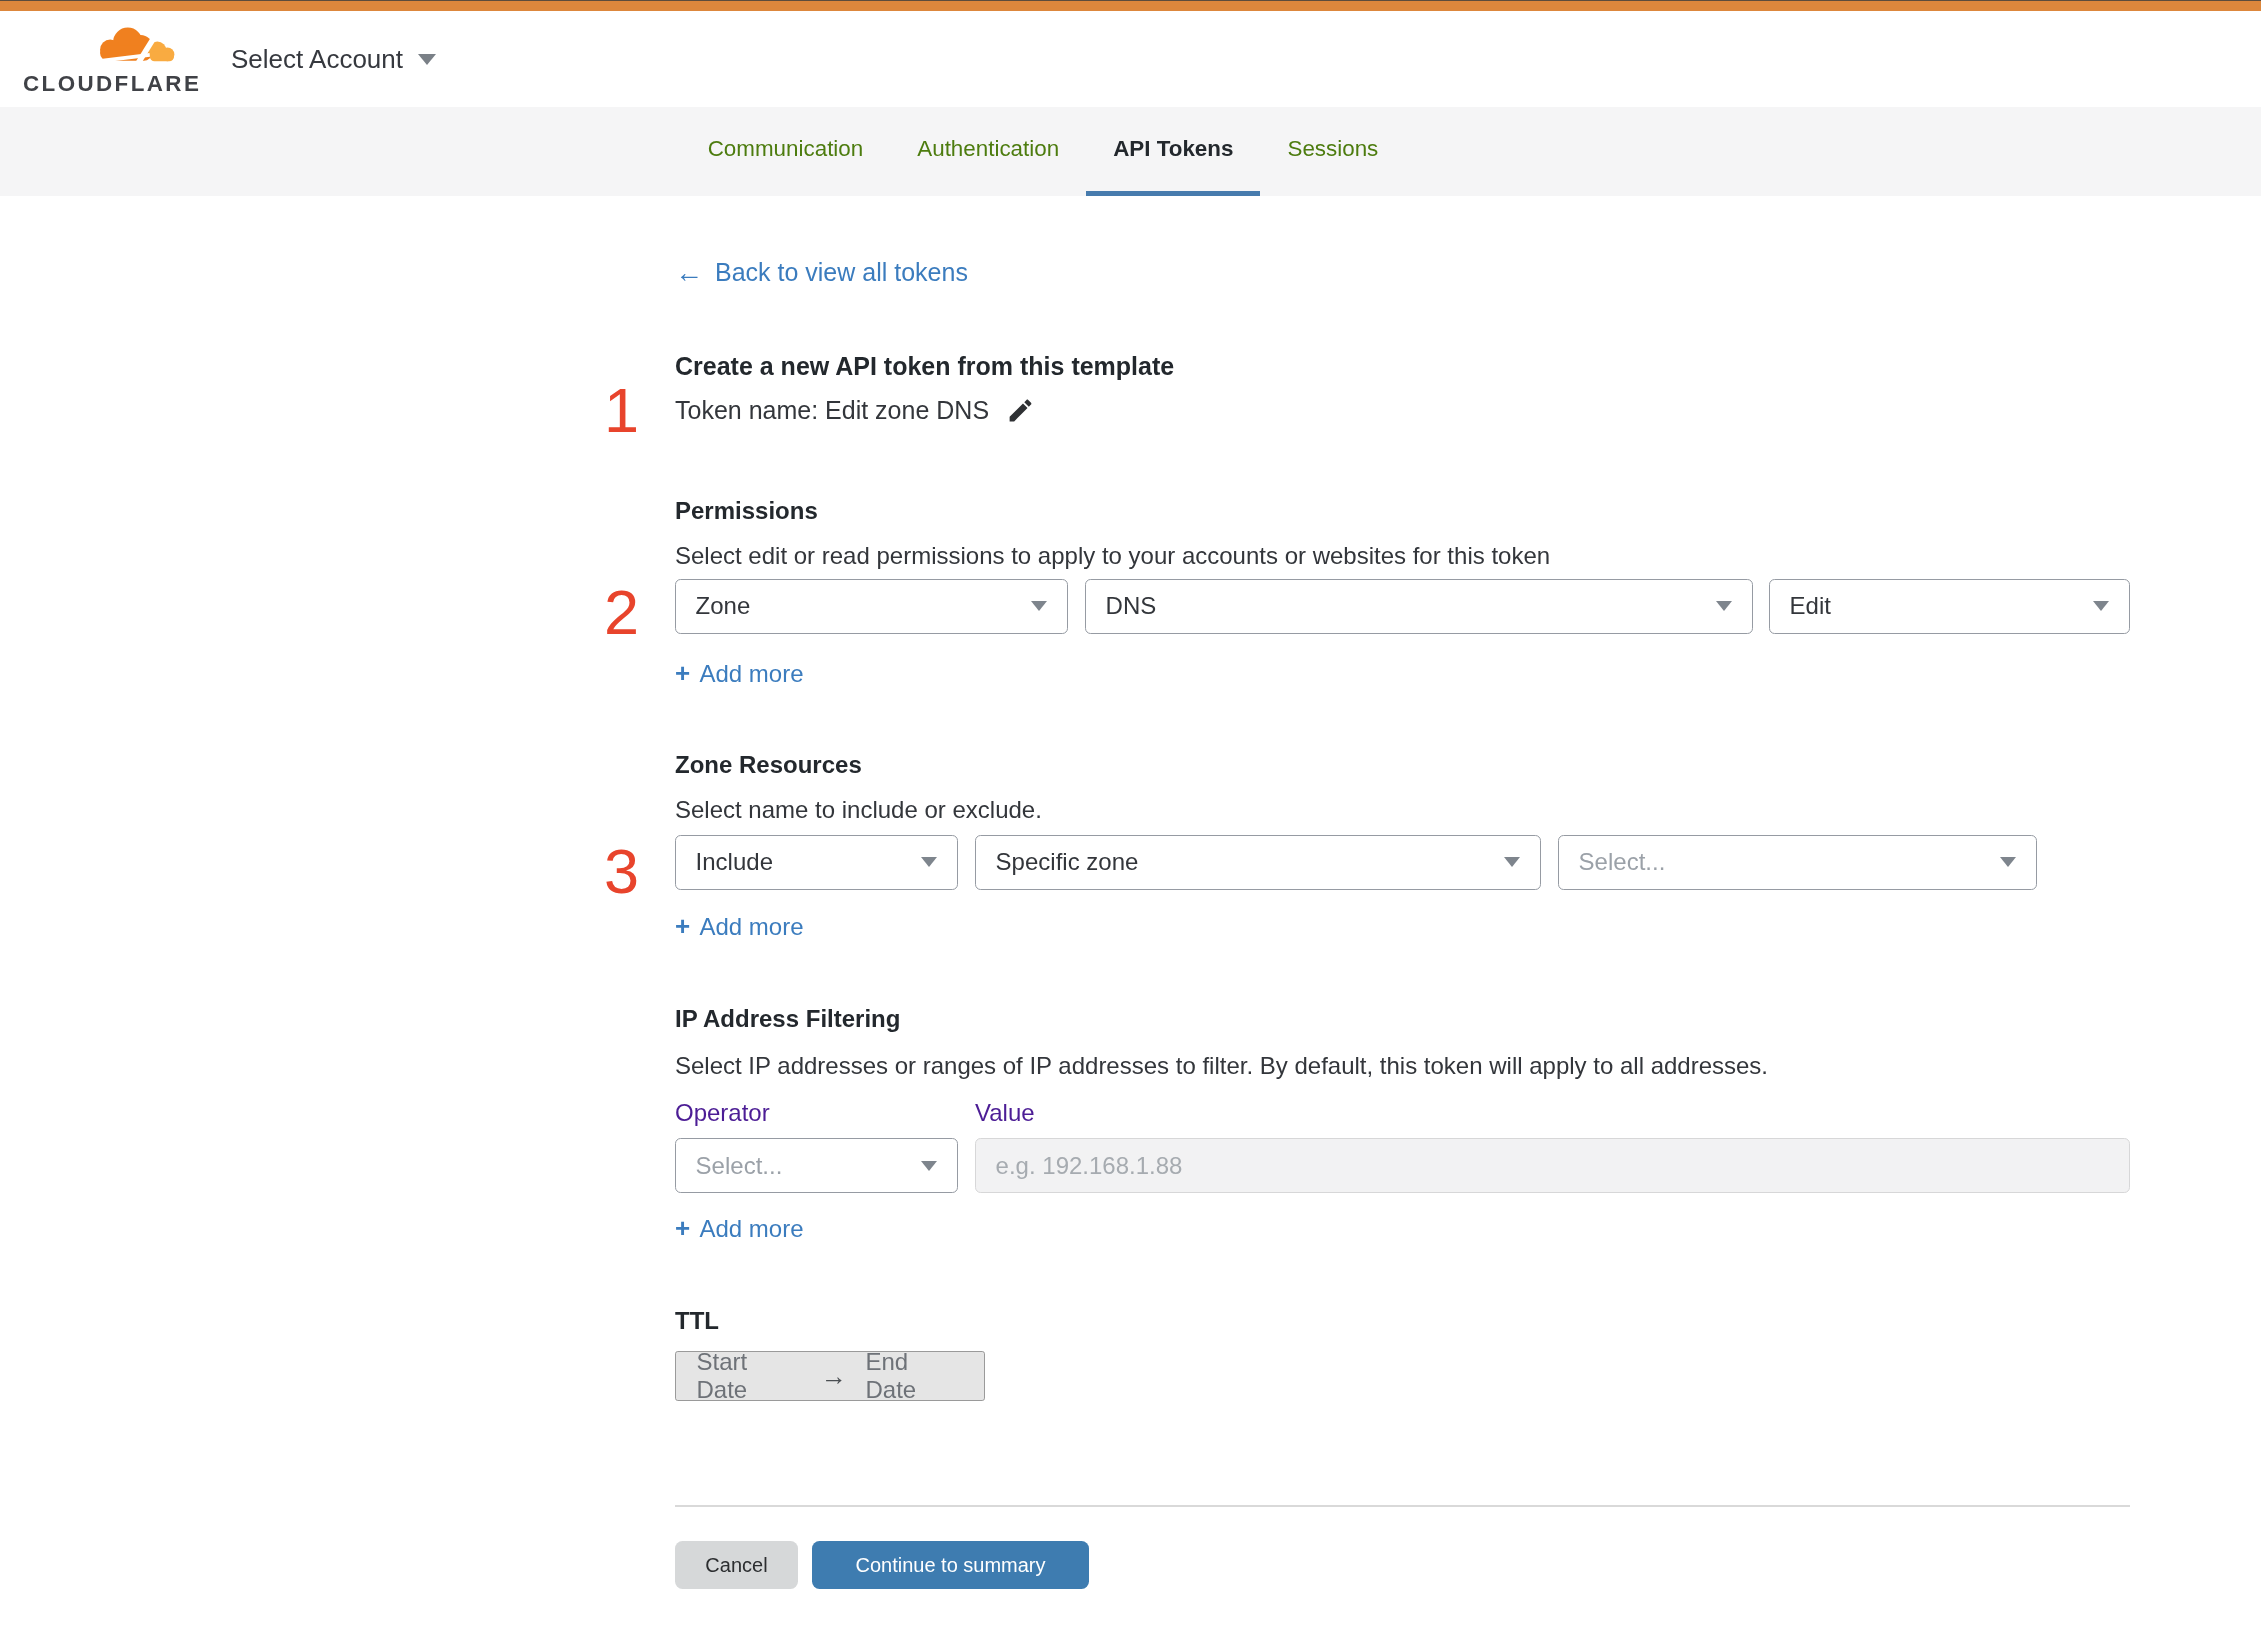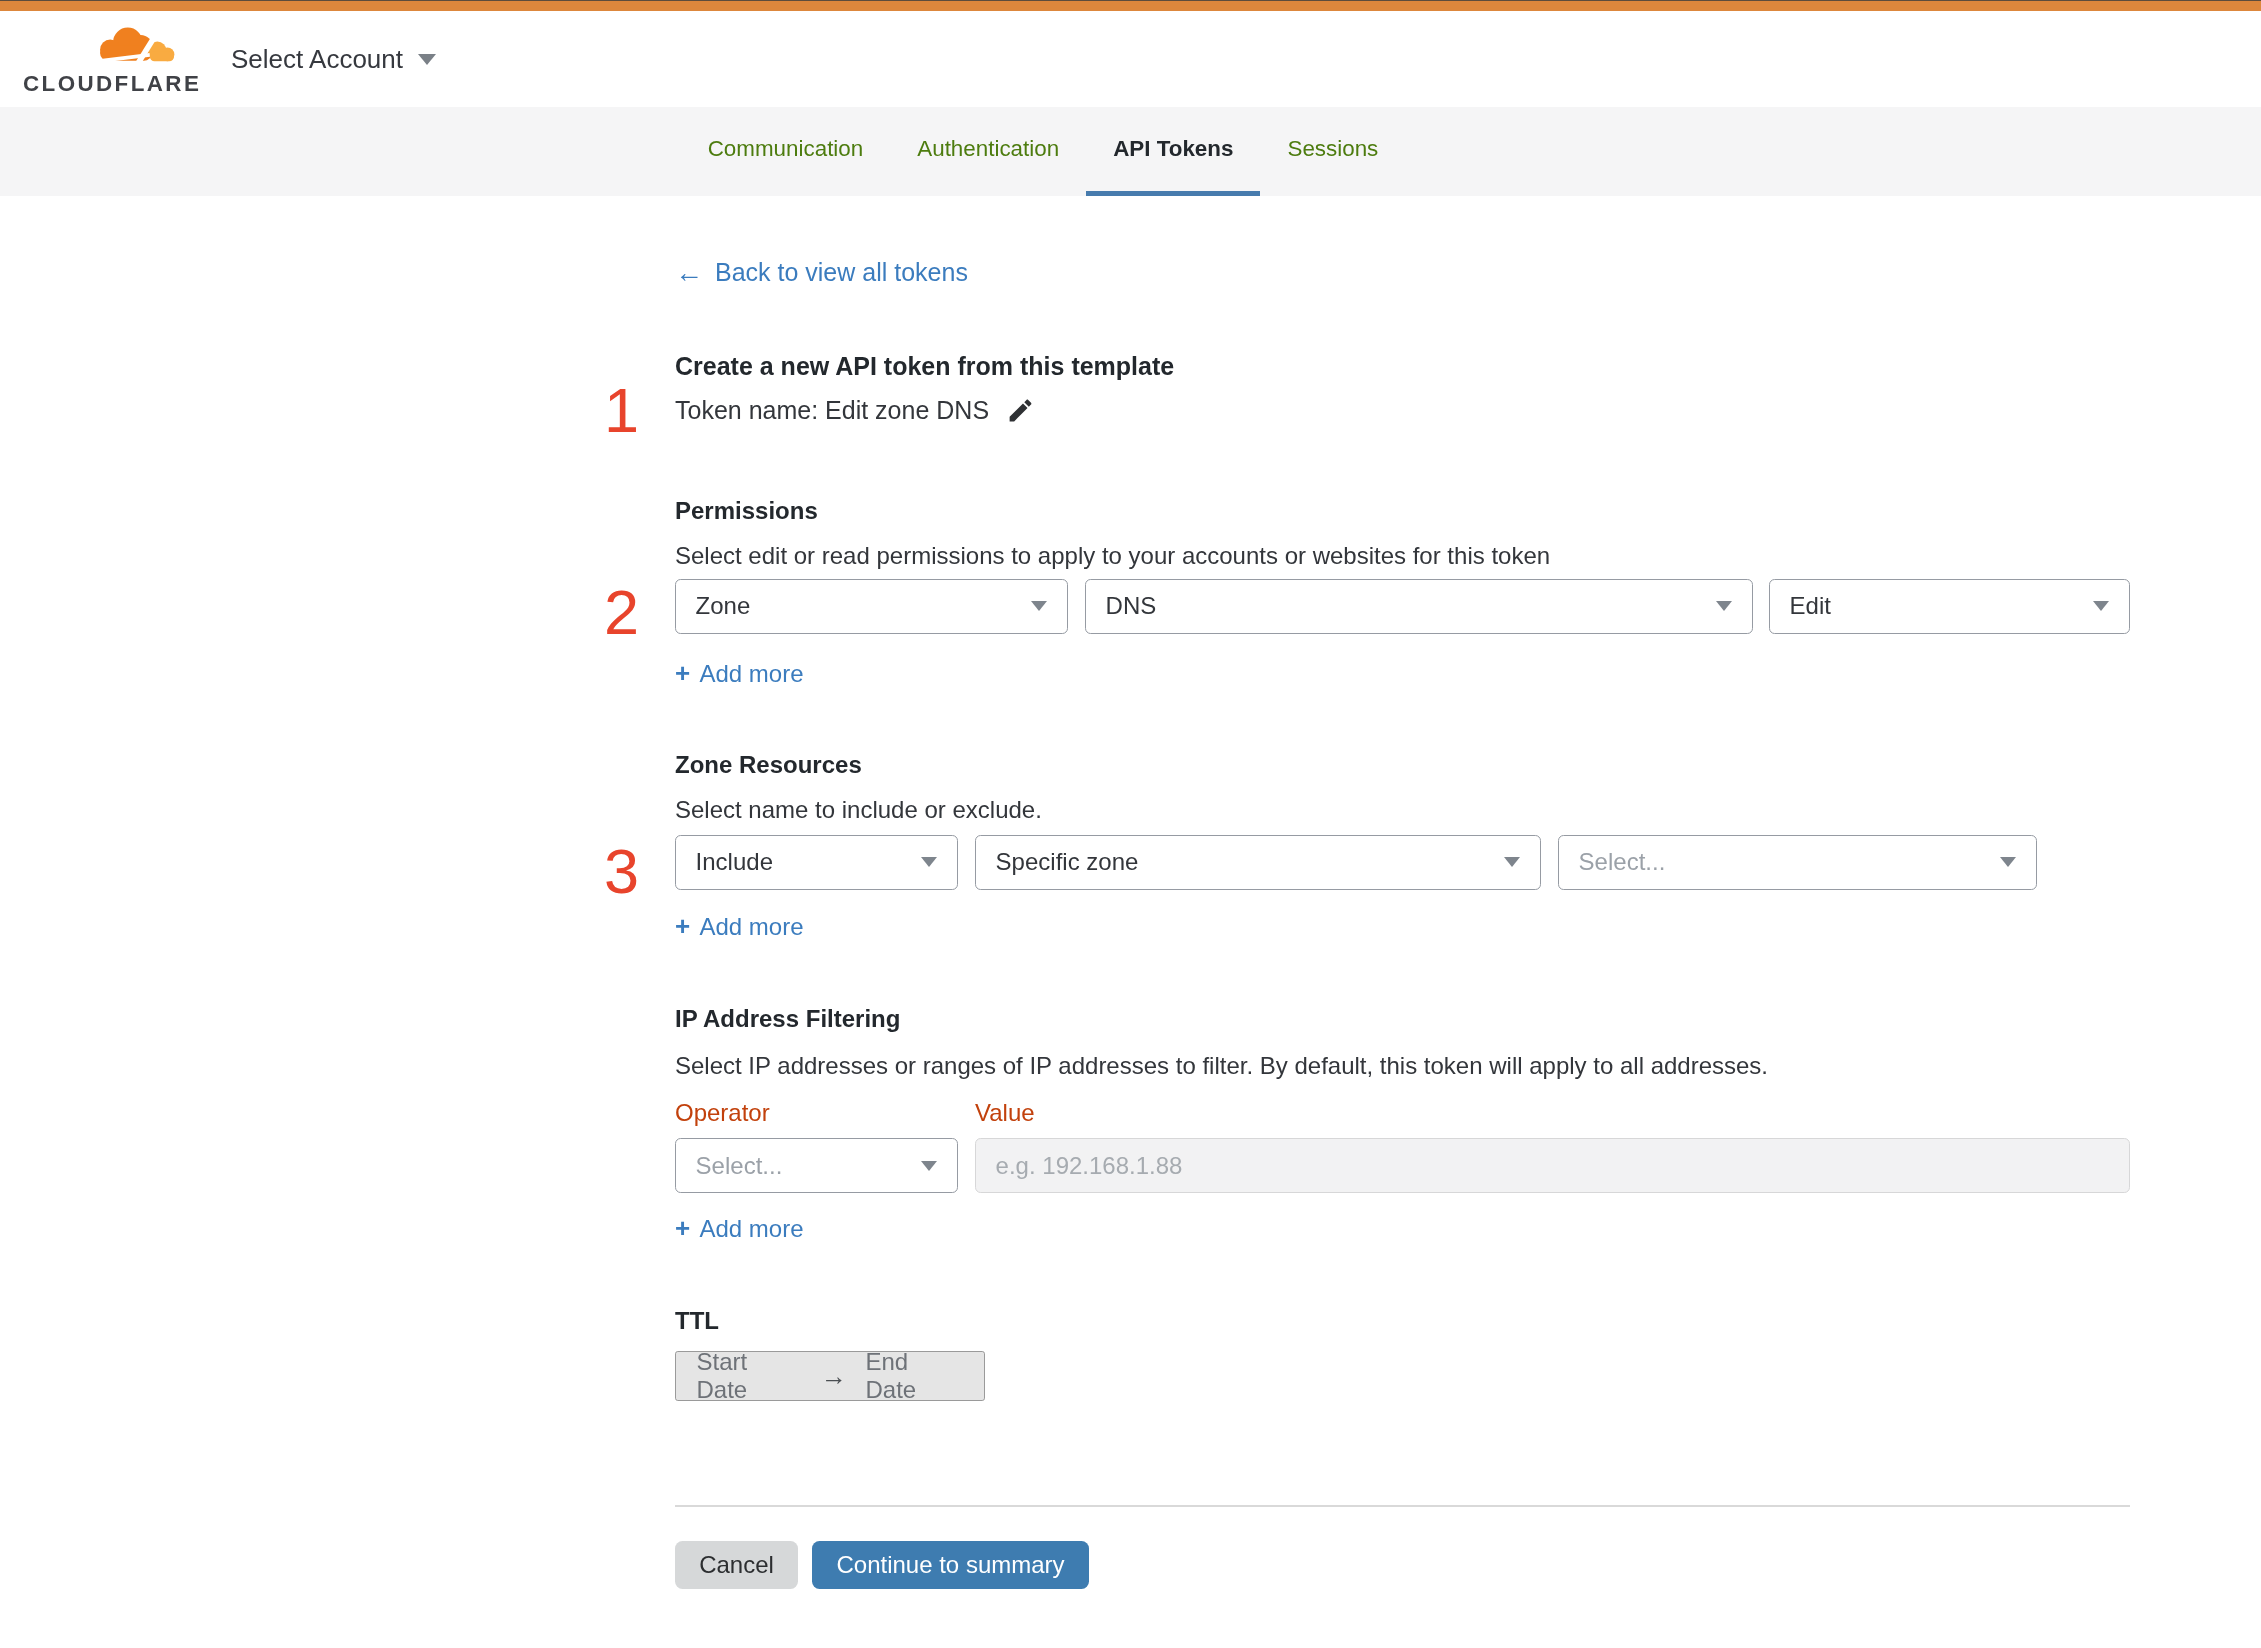--- a/index.html
+++ b/index.html
@@ -86,21 +86,21 @@
   .w-type    { width:566px; margin-right:17px; }
   .w-zone    { width:479px; }
   .w-operator{ width:283px; margin-right:17px; }
 
   .add-more {
     display:inline-flex; align-items:center; gap:9.3px;
     font-size:24px; line-height:25px; color:#3b7cbe; cursor:pointer;
   }
   .add-more .plus { font-weight:bold; font-size:26px; }
 
-  .ip-labels { display:flex; margin-top:22.4px; font-size:24px; line-height:25px; color:#c2410c;align-items:center; }
+  .ip-labels { display:flex; margin-top:22.4px; font-size:24px; line-height:25px; color:#4c1d95;align-items:center; }
   .ip-labels .op-label { width:300px; }
   .ip-row { display:flex; margin-top:13px; }
   .value-input {
     flex:1; height:55px; background:#f2f2f3;
     border:1.9px solid #d7d7d8; border-radius:5.6px;
     padding:0 19.6px; font-size:24px; color:#33363b;
     font-family:"Liberation Sans", sans-serif;
   }
   .value-input::placeholder { color:#a6abb0; }
 
@@ -110,21 +110,21 @@
     display:flex; align-items:center; gap:18.6px; padding:0 20.5px;
     font-size:24px; color:#6e7278; cursor:pointer; background:#e5e5e5;
   }
   .ttl-box .r-arrow { color:#4a4e52; font-size:26px; }
 
   .divider { margin-top:104px; height:1.9px; background:#d9d9d9; }
 
   .footer-row { margin-top:34px; display:flex; gap:14px; padding-bottom:9.3px; }
   .btn {
     height:48px; border:none; border-radius:7.5px;
-    font-size:24px; font-family:"Liberation Sans", sans-serif;
+    font-size:20px; font-family:"Liberation Sans", sans-serif;
     display:flex; align-items:center; justify-content:center; cursor:pointer;
   }
   .btn-cancel   { width:123px; background:#d6d8d9; color:#2c2e30; }
   .btn-continue { width:277px; background:#3e7cb0; color:#ffffff; }
 
   .mt69 { margin-top:64px; }
   .mt77 { margin-top:72px; }
   .mt71 { margin-top:66px; }
   .mt72 { margin-top:67px; }
   .mt29 { margin-top:27px; }

